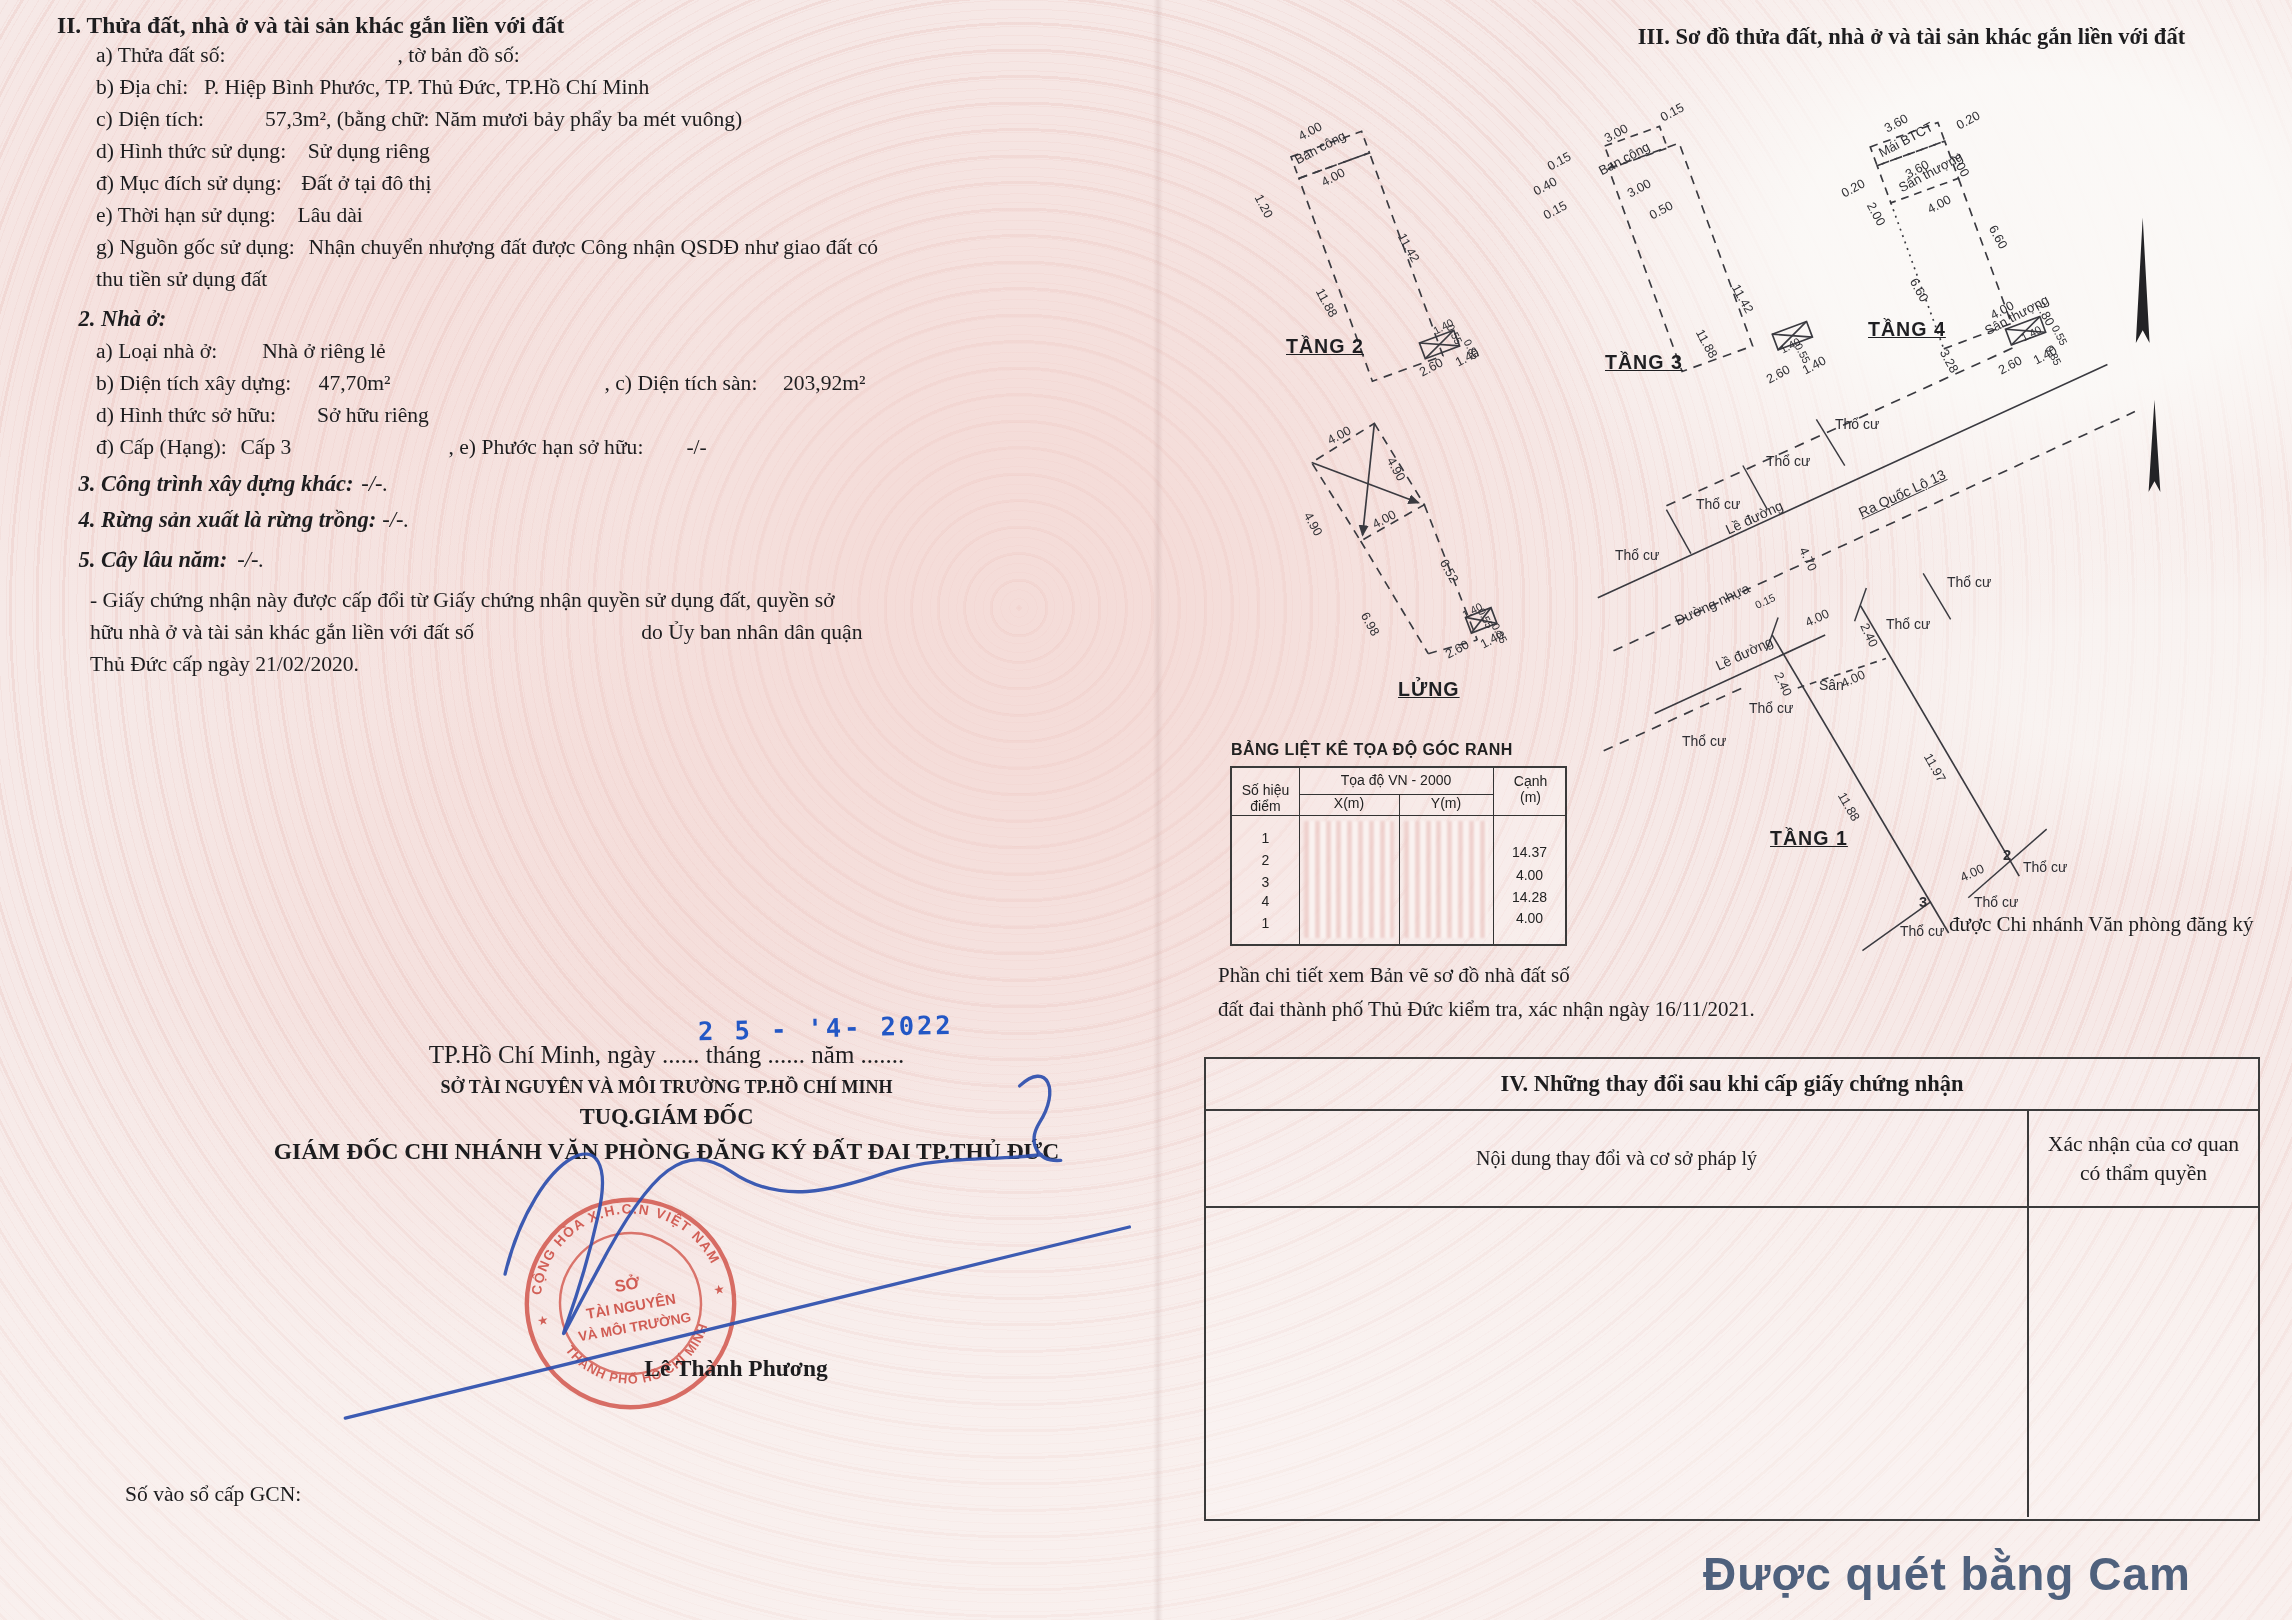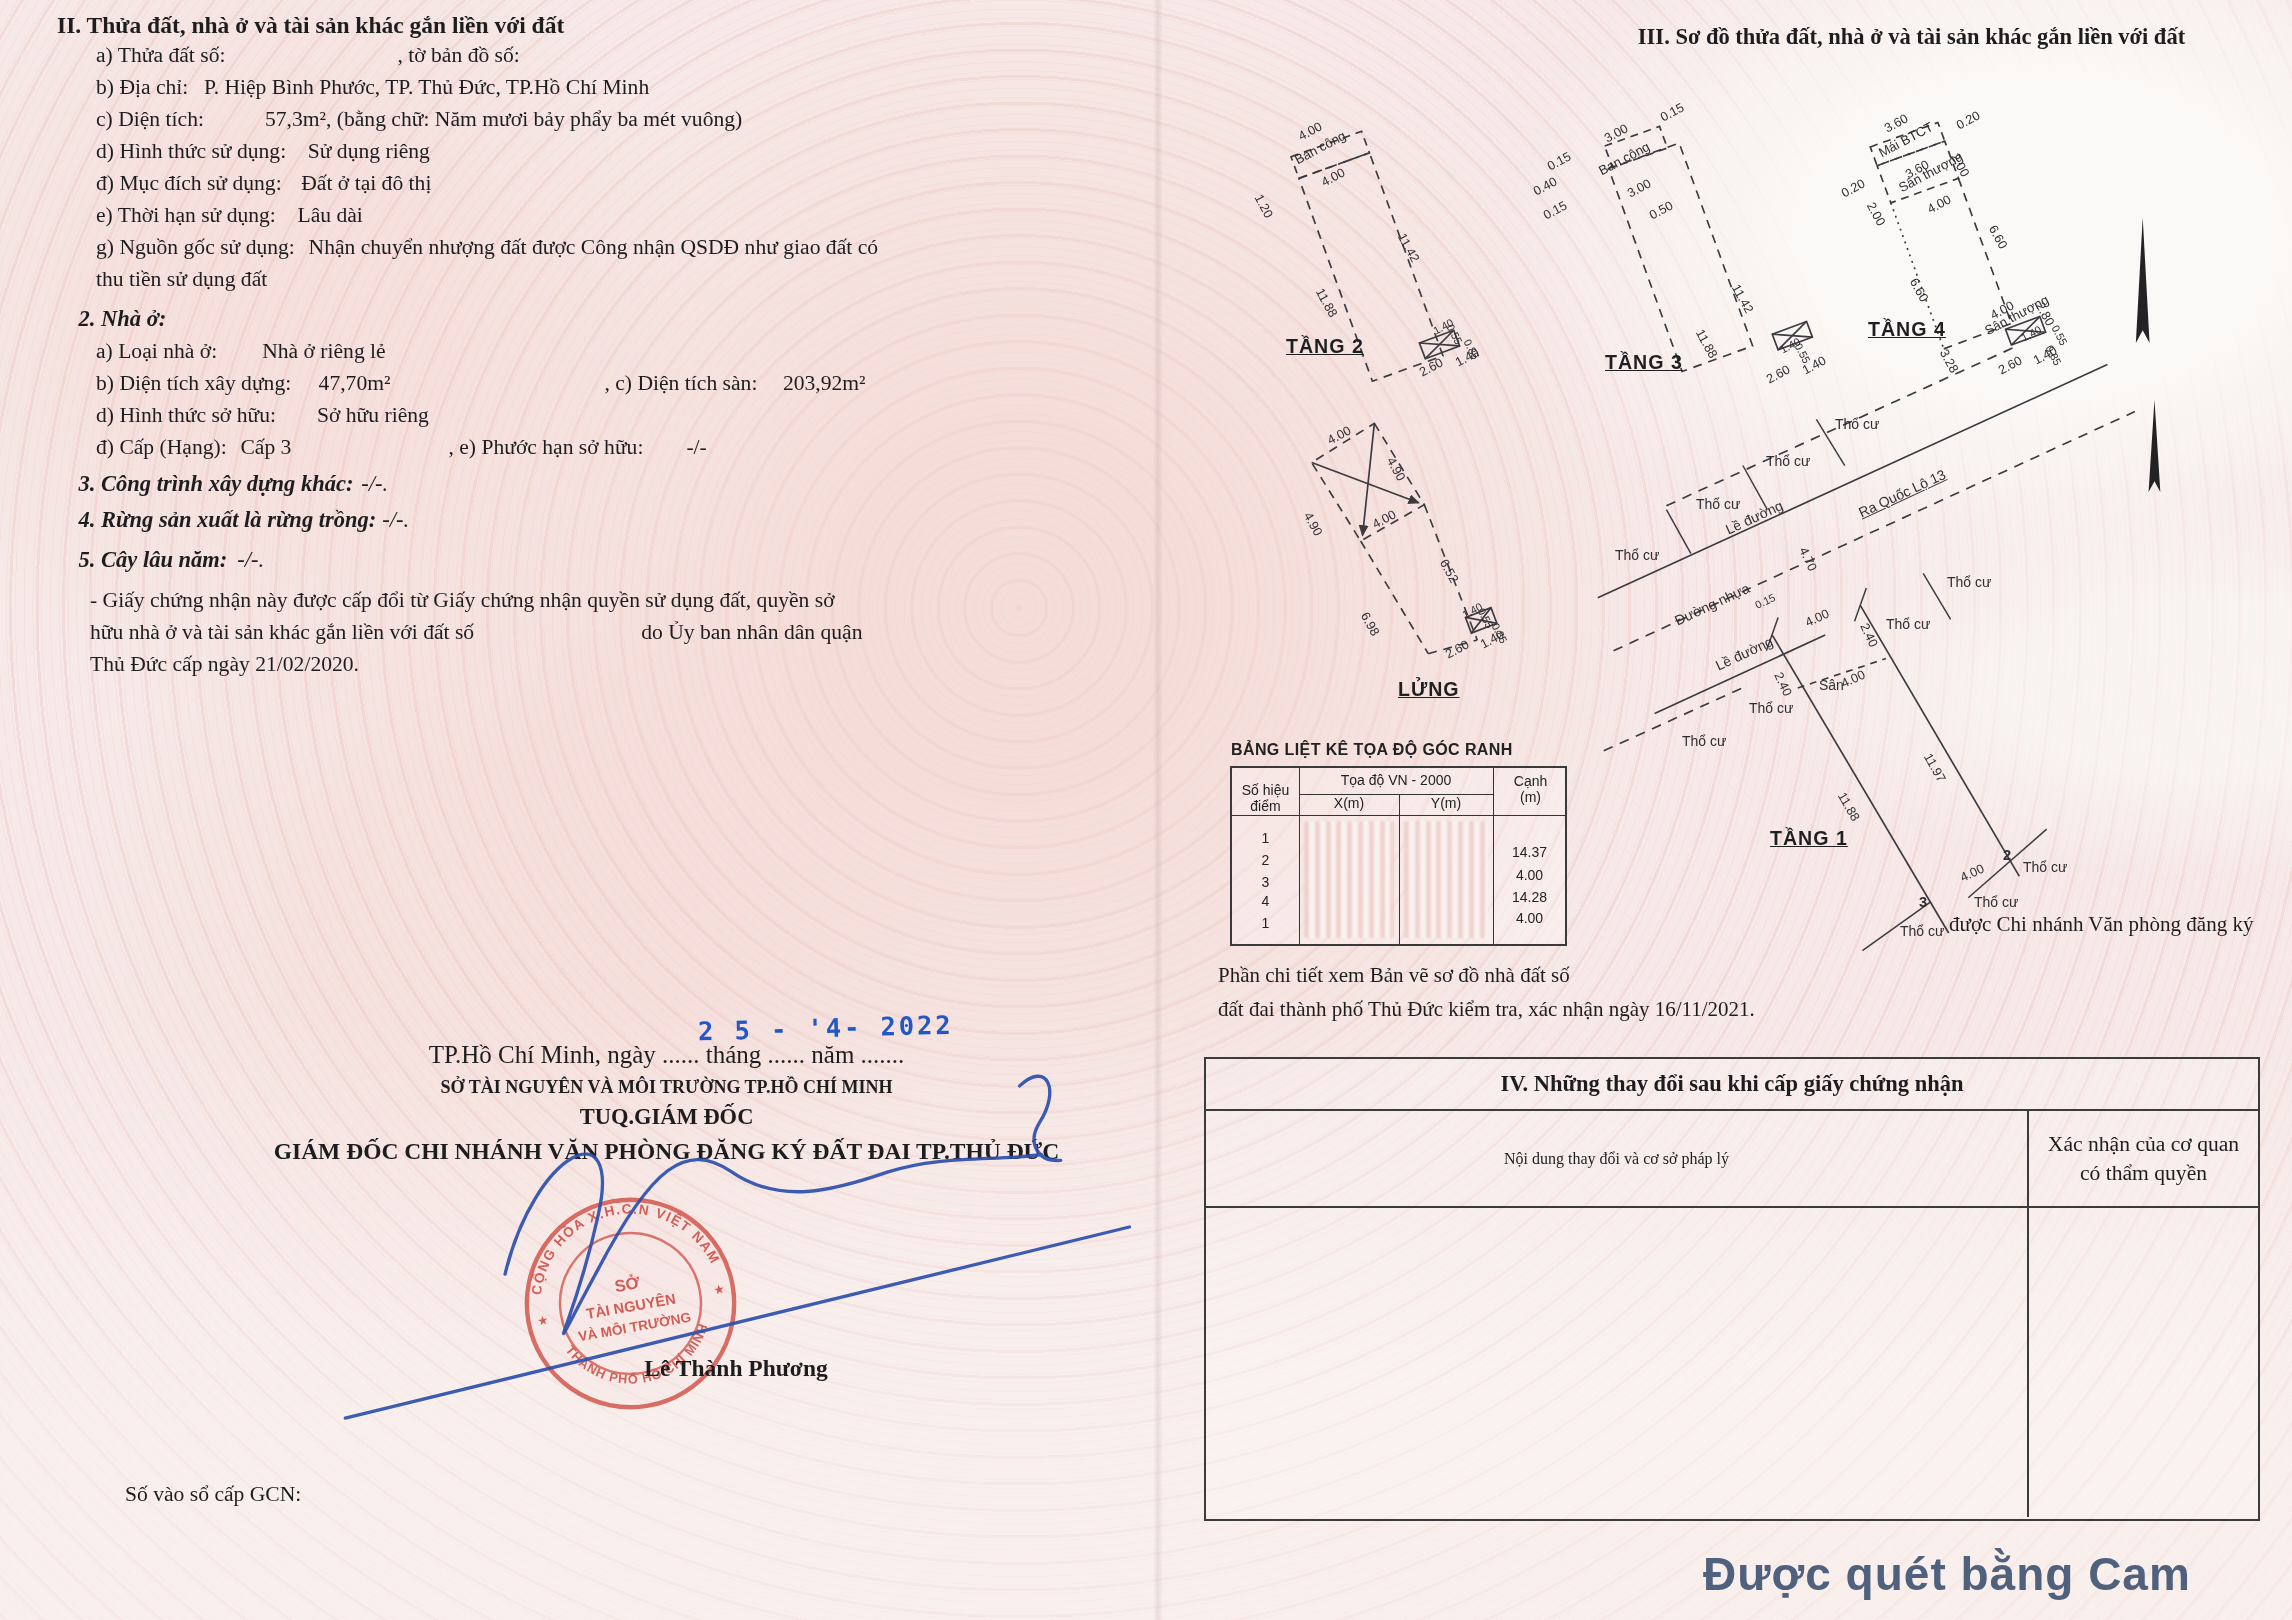--- a/index.html
+++ b/index.html
@@ -65,21 +65,21 @@
   .cnum{position:absolute;width:100%;text-align:center;}
   
   .note-line{position:absolute;font-size:21px;white-space:nowrap;}
   
   #sec4{position:absolute;left:1204px;top:1057px;width:1052px;height:460px;
     border:2px solid #3b3b3b;background:rgba(255,255,255,.18);}
   #sec4 .t{height:50px;border-bottom:2px solid #3b3b3b;display:flex;align-items:center;justify-content:center;
     font-size:22.5px;font-weight:bold;}
   #sec4 .hdr{height:95px;border-bottom:2px solid #3b3b3b;display:flex;}
   #sec4 .c1{width:821px;border-right:2px solid #3b3b3b;display:flex;align-items:center;justify-content:center;
-    font-size:16px;}
+    font-size:20px;}
   #sec4 .c2{flex:1;display:flex;flex-direction:column;align-items:center;justify-content:center;
     font-size:21.6px;line-height:29px;}
   #sec4 .body{display:flex;height:309px;}
   #sec4 .body .c1{border-right:2px solid #3b3b3b;}
   
   #sig{position:absolute;left:137px;top:1041px;width:1059px;text-align:center;}
   #sig .l1{font-size:25px;}
   #sig .l2{font-size:18px;font-weight:bold;margin-top:7.8px;}
   #sig .l3{font-size:22.5px;font-weight:bold;margin-top:5.9px;}
   #sig .l4{font-size:23.5px;font-weight:bold;margin-top:8.8px;}

